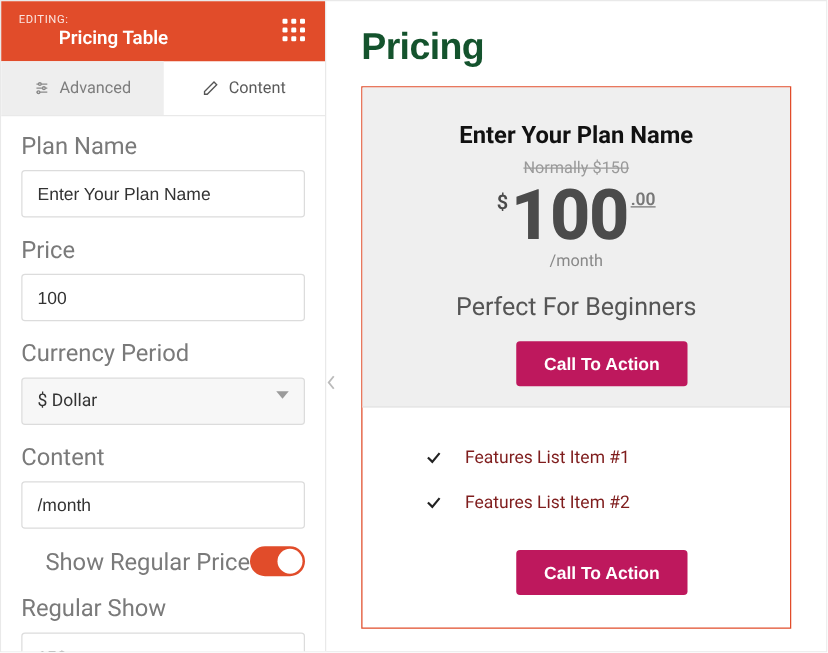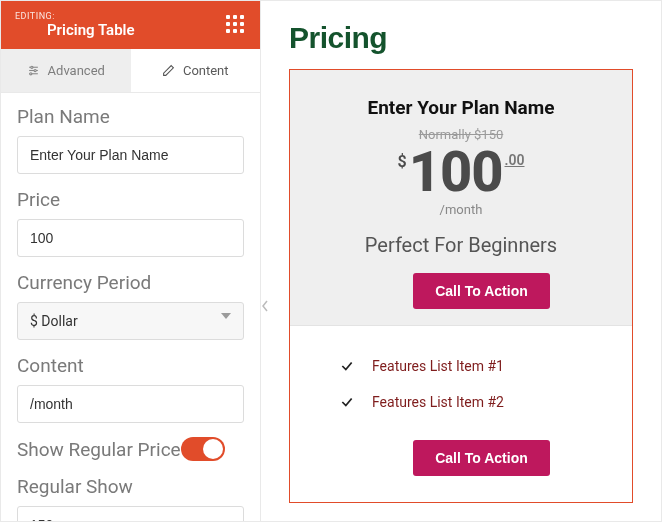--- a/index.html
+++ b/index.html
@@ -16,21 +16,21 @@
   .tabs { display:flex; border-bottom:1px solid #e9e9e9; }
   .tab { flex:1; text-align:center; padding:14px 0; font-size:13px; color:#5a5a5a; cursor:pointer; display:flex; align-items:center; justify-content:center; gap:8px; }
   .tab.inactive { background:#eeeeee; color:#7d7d7d; }
   .tab .ico { display:inline-flex; }
   .form { padding:12px 16px 0 16px; overflow:hidden; flex:1; }
   .field { margin-bottom:14px; }
   .field-label { font-size:19px; color:#7a7a7a; margin-bottom:8px; display:block; }
   .input, .select { width:100%; border:1px solid #dcdcdc; border-radius:3px; padding:10px 12px; font-size:14px; color:#333; background:#fff; }
   .select { display:flex; justify-content:space-between; align-items:flex-start; background:#f7f7f7; }
   .caret { width:0; height:0; border-left:5px solid transparent; border-right:5px solid transparent; border-top:6px solid #9b9b9b; }
-  .toggle-row { display:flex; justify-content:flex-start; align-items:center; margin-bottom:14px; }
+  .toggle-row { display:flex; justify-content:flex-end; align-items:center; margin-bottom:14px; }
   .toggle-row .field-label { margin:0; }
   .toggle { width:44px; height:24px; background:#e14c2a; border-radius:12px; position:relative; cursor:pointer; }
   .toggle-knob { position:absolute; top:2px; right:2px; width:20px; height:20px; background:#fff; border-radius:50%; }
   .collapse-handle { position:absolute; right:-10px; top:290px; width:10px; height:30px; display:flex; align-items:center; justify-content:center; cursor:pointer; }
   .collapse-handle svg { color:#bbb; }
   
   .preview { flex:1; padding:20px 28px 20px 28px; overflow:hidden; }
   .pv-heading { font-family: Arial Black, Arial, sans-serif; font-size:30px; font-weight:900; color:#14532d; margin-bottom:14px; letter-spacing:-0.5px; }
   .card { border:1px solid #e14c2a; background:#fff; }
   .card-top { background:#efefef; text-align:center; padding:26px 20px 16px 20px; border-bottom:1px solid #e3e3e3; }

